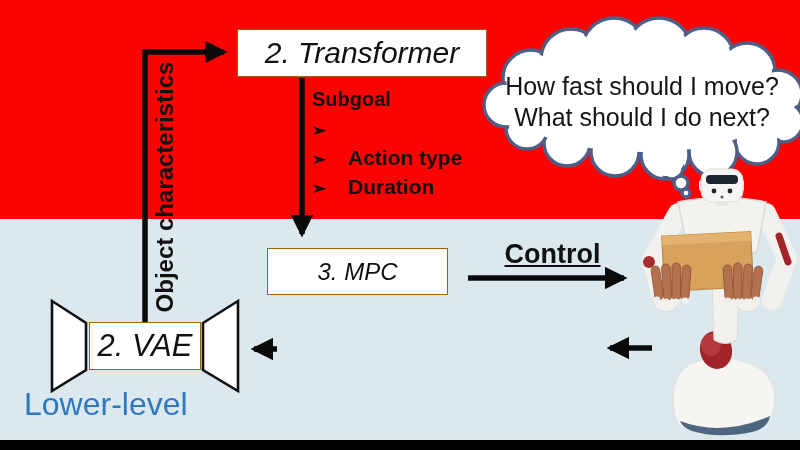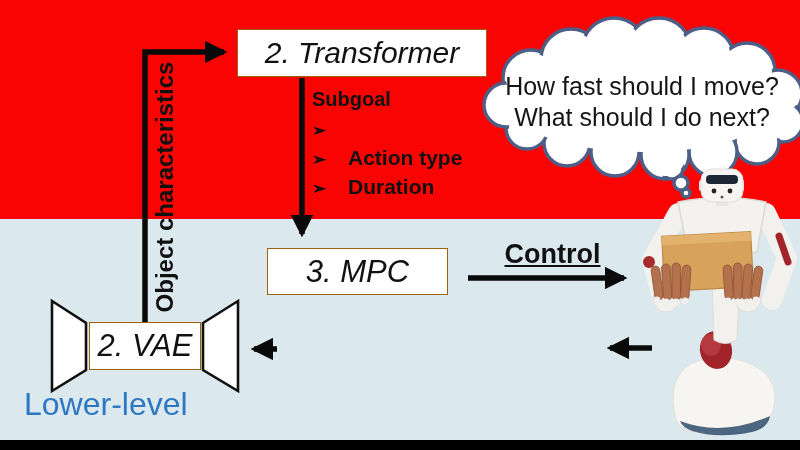--- a/index.html
+++ b/index.html
@@ -10,21 +10,21 @@
   .bg-red{position:absolute;left:0;top:0;width:800px;height:219px;background:#fa0403;}
   .bg-blue{position:absolute;left:0;top:219px;width:800px;height:221px;background:#dbe9ef;}
   .letterbox{position:absolute;left:0;top:440px;width:800px;height:10px;background:#000;}
   svg.overlay{position:absolute;left:0;top:0;pointer-events:none;}
   .node{
     position:absolute;background:#fff;border:1px solid #a16207;
     display:flex;align-items:center;justify-content:center;
     color:#111;box-sizing:border-box;font-style:italic;
   }
   .node-transformer{left:237px;top:29px;width:250px;height:48px;font-size:30px;}
-  .node-mpc{left:267px;top:248px;width:181px;height:47px;font-size:31px;}
+  .node-mpc{left:267px;top:248px;width:181px;height:47px;font-size:24px;}
   .node-vae{left:89px;top:322px;width:112px;height:48px;font-size:31px;z-index:3;}
   .subgoal{position:absolute;left:312px;top:88px;color:#111;font-weight:bold;z-index:2;}
   .subgoal-title{font-size:20px;margin-bottom:6px;}
   .subgoal-item{display:flex;align-items:baseline;font-size:21px;line-height:27px;}
   .subgoal-item .bullet{font-size:17px;width:36px;flex:none;}
   .vlabel{
     position:absolute;left:150px;top:314px;width:254px;height:30px;
     transform:rotate(-90deg);transform-origin:0 0;
     text-align:center;font-size:24px;font-weight:bold;color:#111;line-height:30px;
   }

